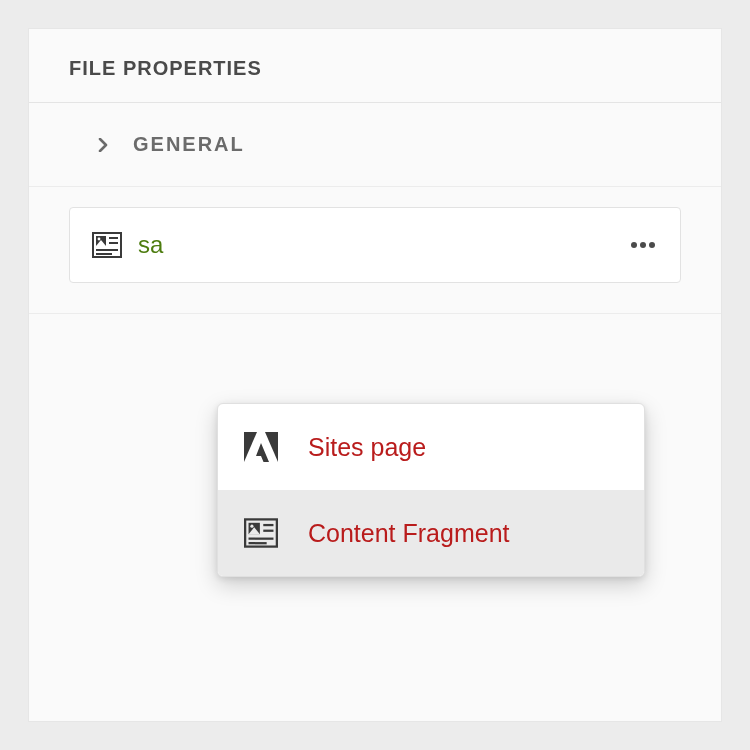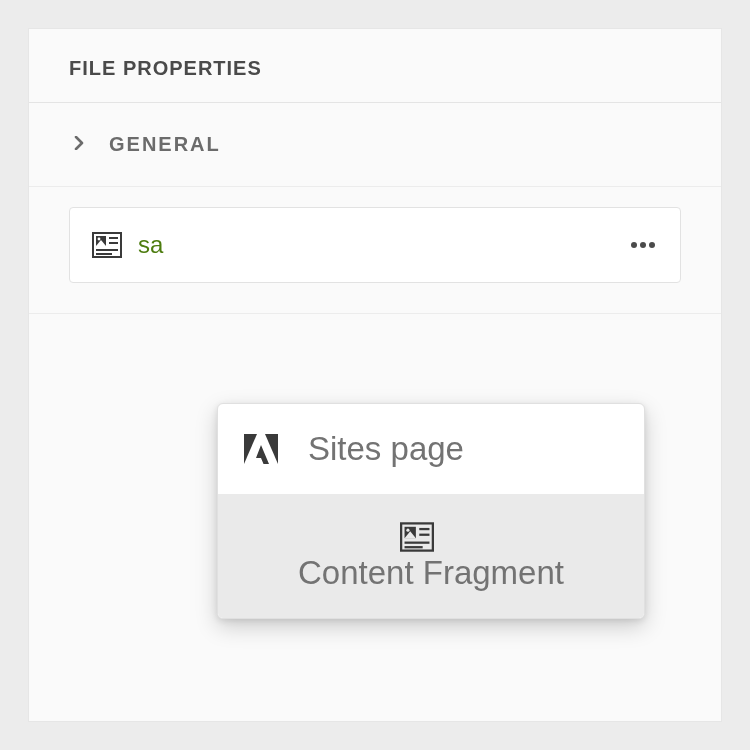--- a/index.html
+++ b/index.html
@@ -25,21 +25,22 @@
     font-size: 20px;
     font-weight: 700;
     letter-spacing: 1px;
     color: #4a4a4a;
   }
   .section {
     border-bottom: 1px solid #ececec;
   }
   .section-header {
     display: flex;
-    padding: 30px 40px;
+    align-items: center;
+    padding: 30px 64px;
     cursor: pointer;
   }
   .section-header .chev {
     width: 20px;
     height: 20px;
     margin-right: 20px;
     flex: 0 0 20px;
     display: flex;
     align-items: center;
     justify-content: center;
@@ -89,28 +90,28 @@
     box-shadow: 0 8px 22px rgba(0,0,0,0.18), 0 2px 6px rgba(0,0,0,0.10);
     overflow: hidden;
     z-index: 10;
   }
   .dropdown-item {
     display: flex;
     align-items: center;
     padding: 26px 24px;
     cursor: pointer;
   }
-  .dropdown-item.selected { background:#eaeaea;flex-direction:column; }
+  .dropdown-item.selected { background:#eaeaea; }
   .dropdown-item .di-icon {
     width: 38px; height: 34px; margin-right: 28px;
     display:flex; align-items:center; justify-content:center;
   }
   .dropdown-item .di-label {
-    font-size: 33px;
-    color: #737373;
+    font-size: 25px;
+    color: #b91c1c;
   }
   svg { display:block; }
 </style>
 </head>
 <body>
 
 <div class="panel">
 
   <div class="panel-header">
     <div class="panel-title">FILE PROPERTIES</div>

